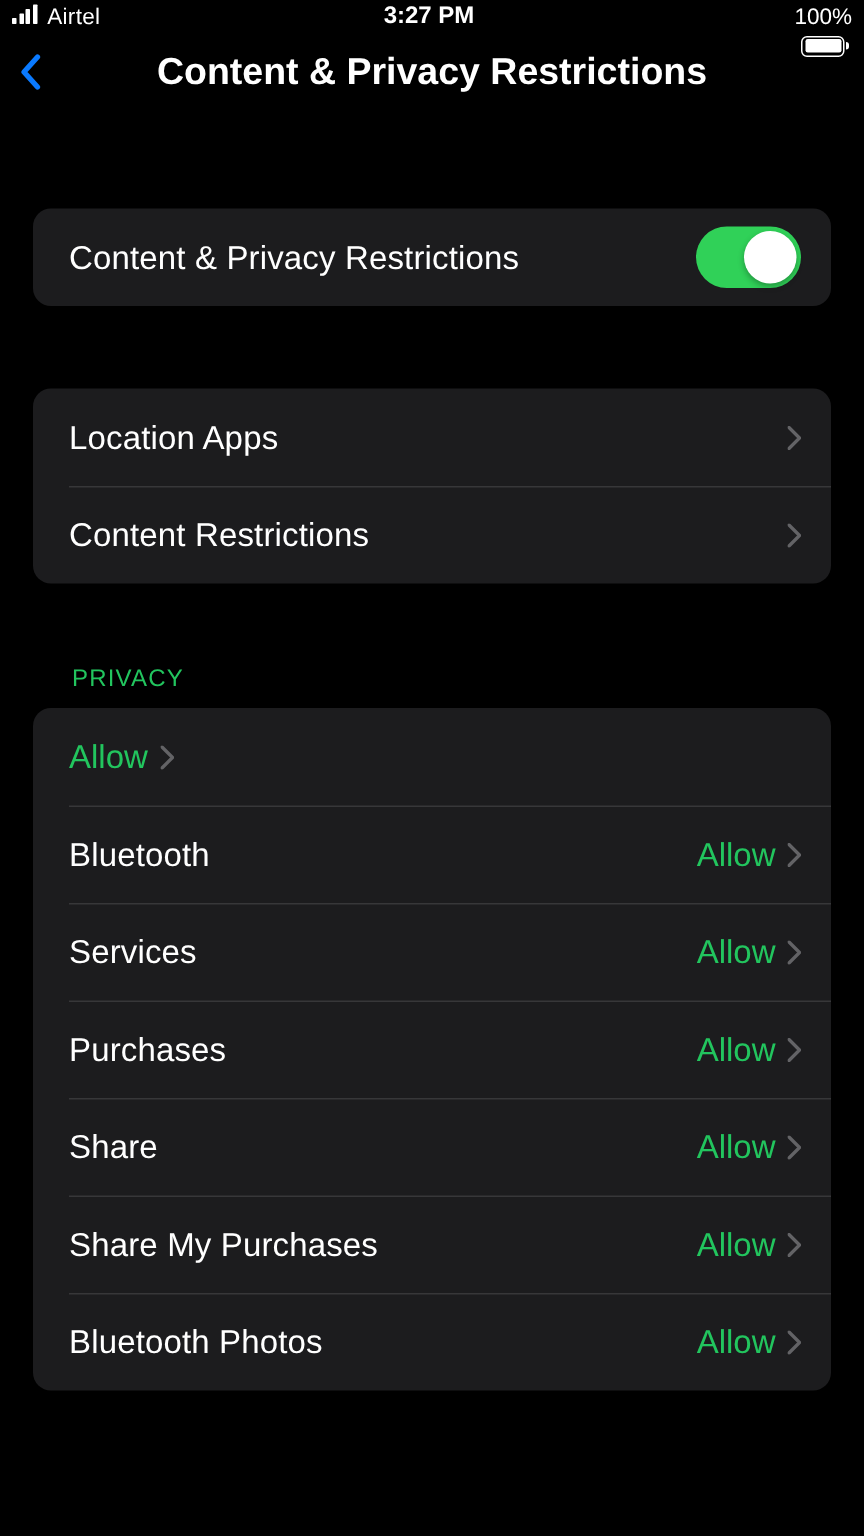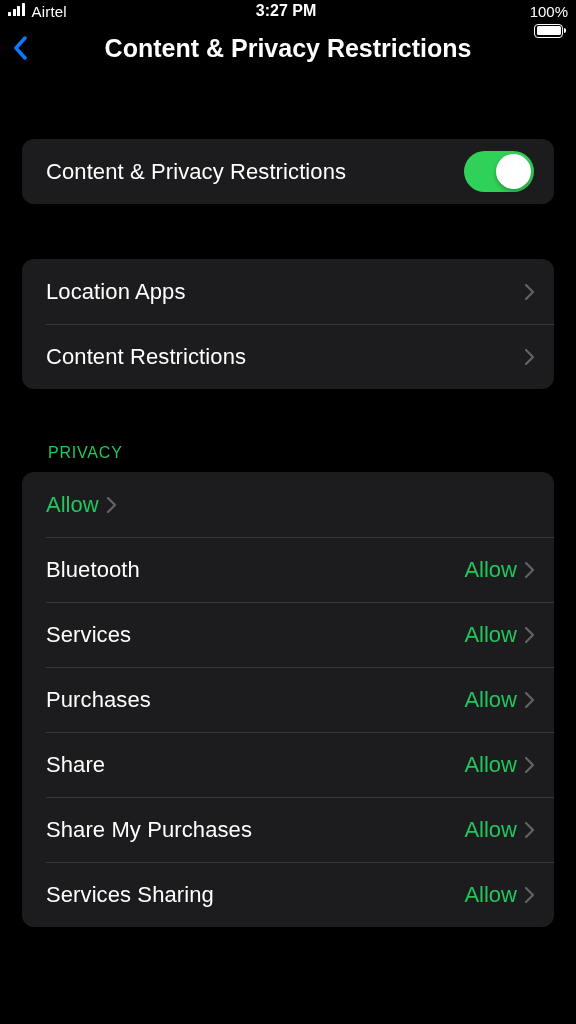--- a/index.html
+++ b/index.html
@@ -311,21 +311,21 @@
     <div class="row">
       <span class="row-label">Share My Purchases</span>
       <div class="row-right">
         <span class="row-value">Allow</span>
         <svg class="chevron-right" viewBox="0 0 9 16" fill="none">
           <path d="M1 1l7 7-7 7" stroke="#636366" stroke-width="2.2" stroke-linecap="round" stroke-linejoin="round"></path>
         </svg>
       </div>
     </div>
     <div class="row">
-      <span class="row-label">Services Sharing</span>
+      <span class="row-label">Bluetooth Photos</span>
       <div class="row-right">
         <span class="row-value">Allow</span>
         <svg class="chevron-right" viewBox="0 0 9 16" fill="none">
           <path d="M1 1l7 7-7 7" stroke="#636366" stroke-width="2.2" stroke-linecap="round" stroke-linejoin="round"></path>
         </svg>
       </div>
     </div>
   </div>
 
 </div>

